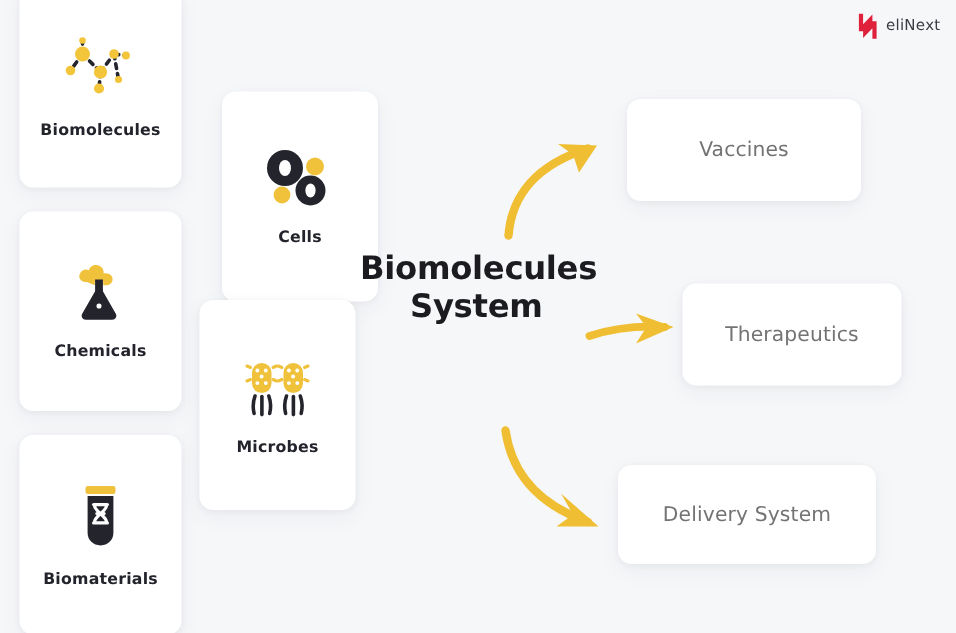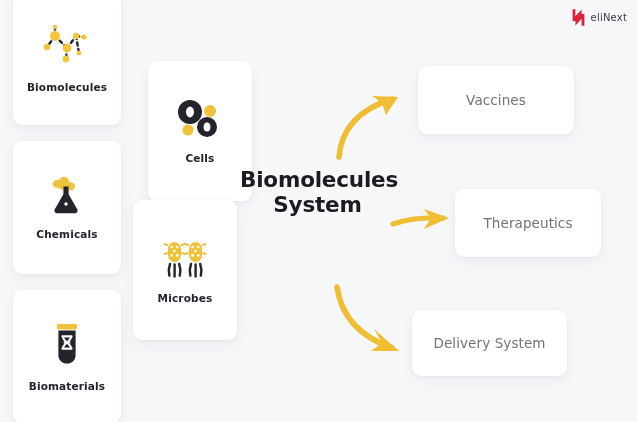--- a/index.html
+++ b/index.html
@@ -78,21 +78,21 @@
   #card-microbes     { left: 133px; top: 200px;  width: 104px; height: 140px; }
 
   
   #card-vaccines {
     left: 418px; top: 66px; width: 156px; height: 68px;
   }
   #card-therapeutics {
     left: 455px; top: 189px; width: 146px; height: 68px; align-items: center;
   }
   #card-delivery {
-    left: 412px; top: 310px; width: 155px; height: 66px;
+    left: 412px; top: 310px; width: 172px; height: 66px;
   }
   .out-label {
     font-size: 13.5px;
     font-weight: normal;
     color: #737373;
     letter-spacing: 0.1px;
     font-family: "DejaVu Sans", sans-serif;
   }
 
   

